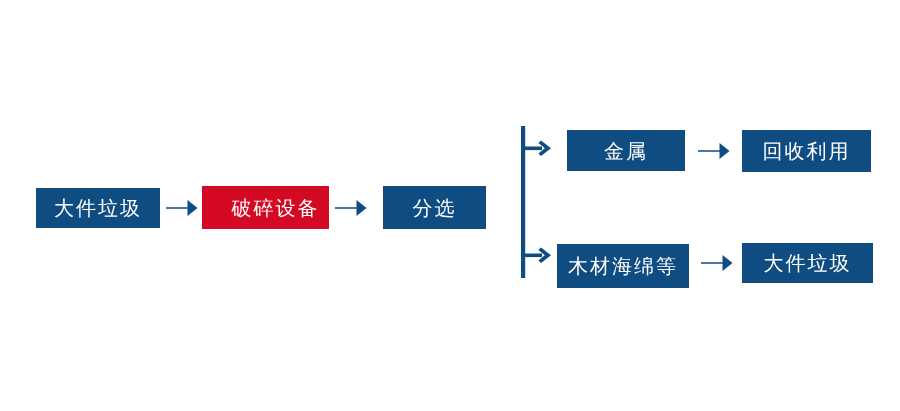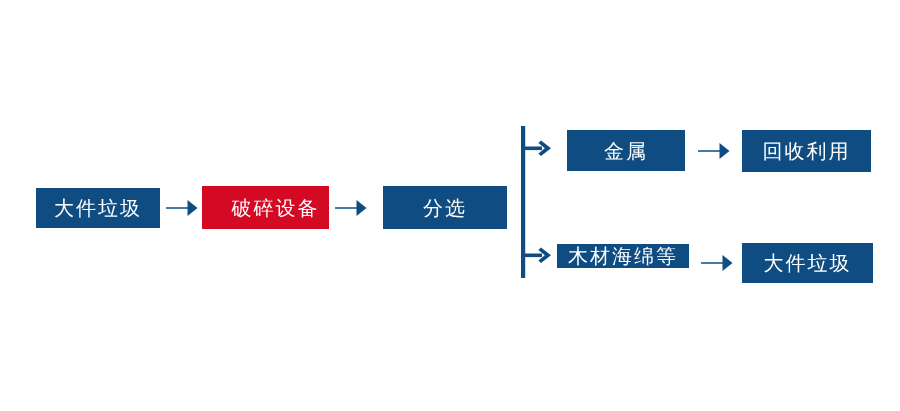--- a/index.html
+++ b/index.html
@@ -36,26 +36,26 @@
     font-weight: 400;
   }
   .node.accent {
     background: #d40a24;
     padding-left: 20px;
   }
 
   
   #node-bulky   { left: 36px;  top: 188px; width: 124px; height: 40px; }
   #node-crusher { left: 202px; top: 186px; width: 127px; height: 43px; }
-  #node-sorting { left: 383px; top: 186px; width: 124px; height: 43px; }
+  #node-sorting { left: 383px; top: 186px; width: 103px; height: 43px; }
 
   
   #node-metal   { left: 567px; top: 130px; width: 118px; height: 41px; }
   #node-recycle { left: 742px; top: 130px; width: 129px; height: 42px; }
-  #node-wood    { left: 557px; top: 244px; width: 132px; height: 24px; }
+  #node-wood    { left: 557px; top: 244px; width: 132px; height: 44px; }
   #node-fuel    { left: 742px; top: 243px; width: 131px; height: 40px; }
 
   
   .arrow {
     position: absolute;
     width: 34px;
     height: 26px;
     color: #0f4c81;
   }
   .arrow svg { display: block; width: 100%; height: 100%; }

